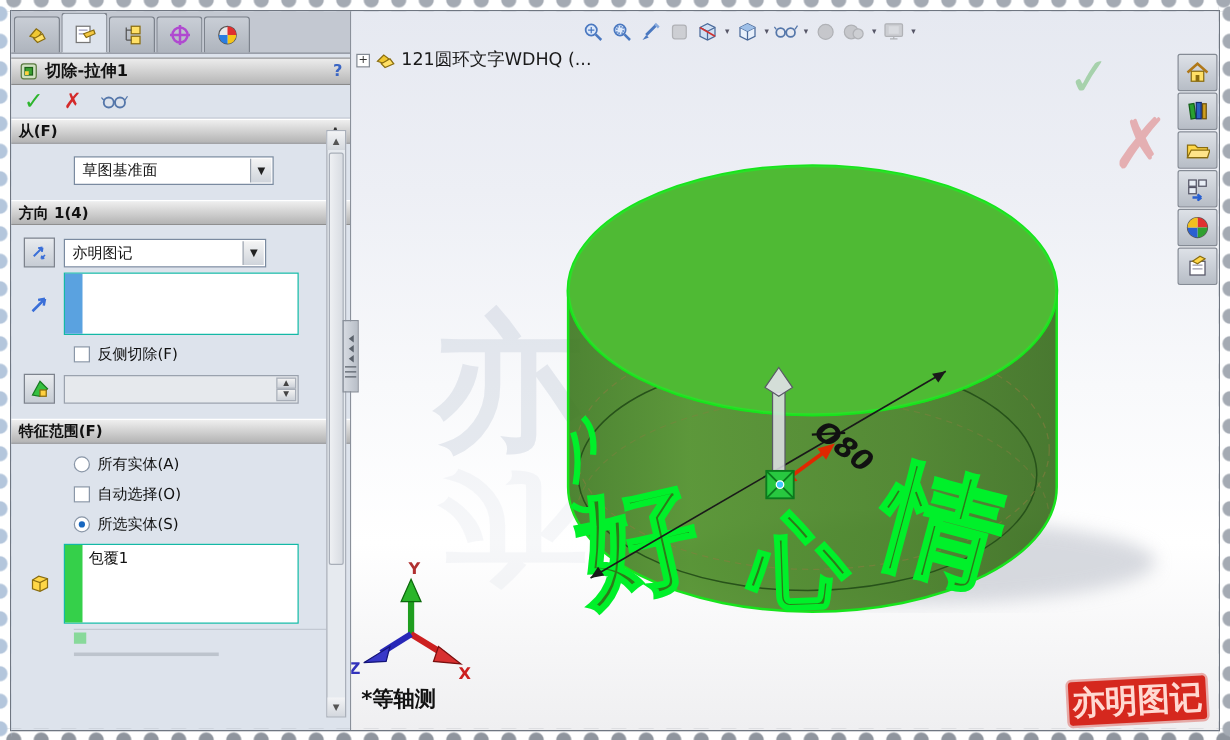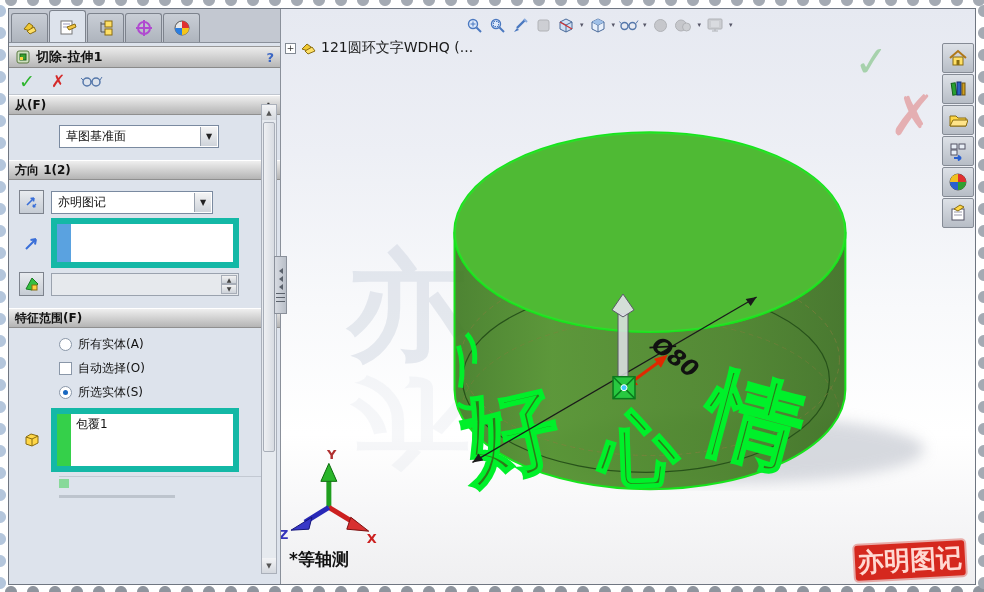--- a/index.html
+++ b/index.html
@@ -55,21 +55,21 @@
               padding:0 20px 0 6px; }
   .dropdown .dd-arrow { position:absolute; right:1px; top:1px; bottom:1px; width:17px;
               background:linear-gradient(#f4f4f4,#cfd4db); border-left:1px solid #9aa2ae;
               display:flex; align-items:center; justify-content:center; font-size:8px; color:#222; }
   .indent { margin-left:50px; }
 
   .sqbtn { width:25px; height:24px; border:1px solid #7d838d; background:linear-gradient(#e8ebef,#c6ccd4);
            display:flex; align-items:center; justify-content:center; margin-right:7px; }
   .iconcell { width:25px; margin-right:7px; display:flex; justify-content:center; }
 
-  .selbox { width:188px; height:50px; background:#fff; border:6px solid #14b8a6; display:flex; }
+  .selbox { width:188px; height:50px; background:#fff; border:1px solid #14b8a6; display:flex; }
   .selbox .selbar { width:14px; background:#5aa2e0; }
   .selbox.green .selbar { background:#35d04a; }
   .selbox .selitems { padding:2px 5px; font-size:12px; }
   .selbox.tall { height:64px; }
 
   .checkrow { display:flex; align-items:center; gap:6px; margin:7px 0 7px 50px; }
   .cb { width:13px; height:13px; background:#fff; border:1px solid #8a97a8; flex:0 0 13px; }
   .radio { width:13px; height:13px; border-radius:50%; background:#fff; border:1px solid #8a97a8;
            flex:0 0 13px; position:relative; }
   .radio.on::after { content:""; position:absolute; left:3px; top:3px; width:5px; height:5px;
@@ -215,21 +215,21 @@
     <div class="sec-body">
       <div class="row indent">
         <div class="dropdown">
           <span>草图基准面</span>
           <span class="dd-arrow">▼</span>
         </div>
       </div>
     </div>
 
     <div class="sec-header">
-      <span>方向 1(2)</span>
+      <span>方向 1(4)</span>
       <span class="chev">∧</span>
     </div>
     <div class="sec-body">
       <div class="row">
         <div class="sqbtn">
           <svg width="16" height="16" viewBox="0 0 16 16">
             <path d="M3 11 L10 4 M10 4 L6.5 4.5 M10 4 L9.5 7.5" stroke="#3a6fd8" stroke-width="1.6" fill="none"></path>
             <path d="M9 13 L12 10 M9 13 L11.5 12.5 M9 13 L9.5 10.5" stroke="#3a6fd8" stroke-width="1.3" fill="none"></path>
           </svg>
         </div>
@@ -241,20 +241,24 @@
       <div class="row">
         <div class="iconcell">
           <svg width="18" height="18" viewBox="0 0 18 18">
             <path d="M3 15 L13 5 M13 5 L7.5 6 M13 5 L12 10.5" stroke="#3a6fd8" stroke-width="2" fill="none"></path>
           </svg>
         </div>
         <div class="selbox">
           <div class="selbar"></div>
           <div class="selitems"></div>
         </div>
+      </div>
+      <div class="checkrow">
+        <span class="cb"></span>
+        <span>反侧切除(F)</span>
       </div>
       <div class="row">
         <div class="sqbtn">
           <svg width="16" height="16" viewBox="0 0 16 16">
             <path d="M2 13 L8 2 L14 8 L8 14 Z" fill="#35c040" stroke="#187a20"></path>
             <rect x="8" y="9" width="5" height="5" fill="#ffd040" stroke="#8a6d10"></rect>
           </svg>
         </div>
         <div class="spinner">
           <span></span>

